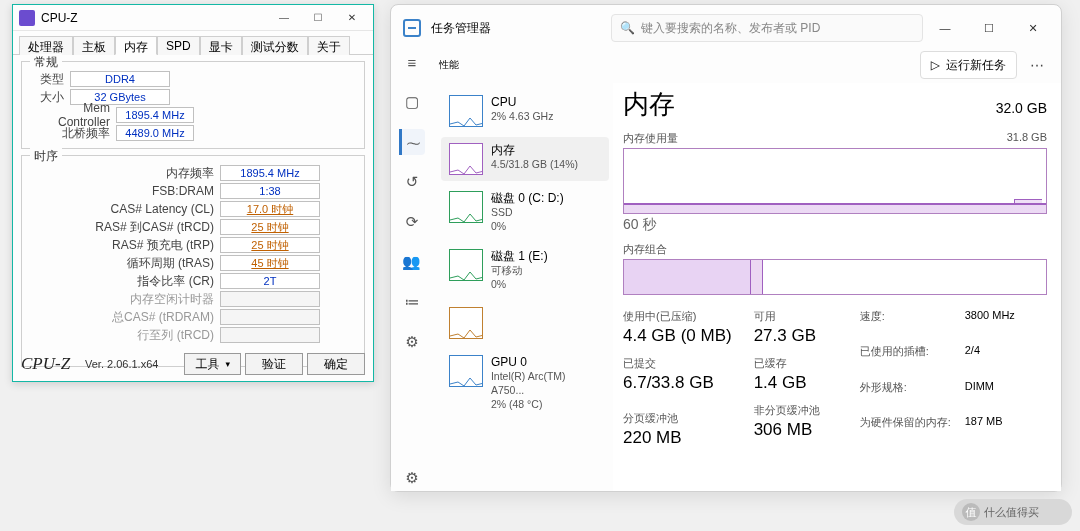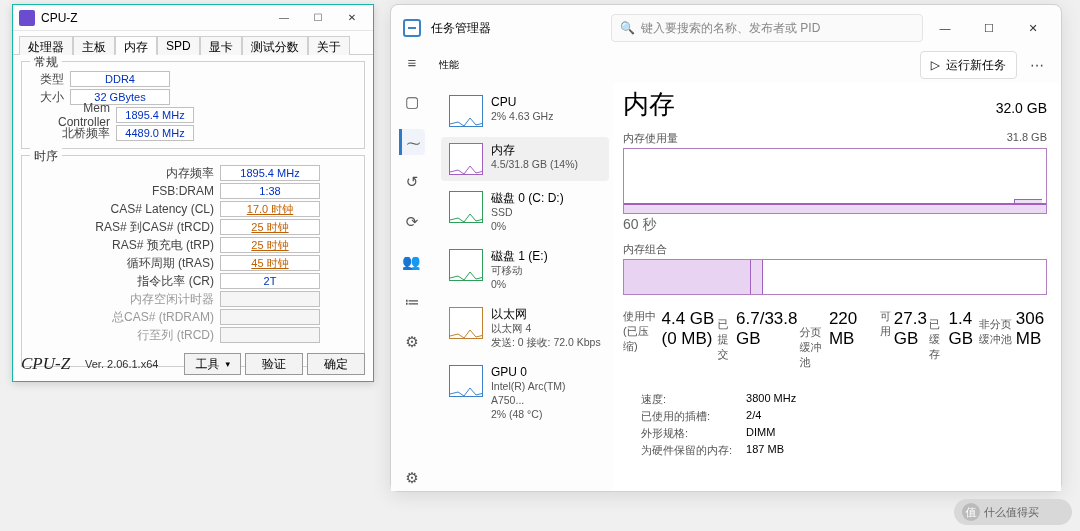--- a/index.html
+++ b/index.html
@@ -69,21 +69,21 @@
 .graph-big::after{content:""; position:absolute; left:0; right:0; bottom:9px; height:1px; background:#a060c0;}
 .fill { position:absolute; left:0; right:0; bottom:0; height:9px; background:rgba(190,130,220,0.25); border-top:1px solid #a060c0;}
 .graph-bump { position:absolute; right:4px; bottom:9px; width:28px; height:5px; border-top:1px solid #a060c0; border-left:1px solid #a060c0; background:rgba(190,130,220,0.25);}
 .axis { font-size:14px; color:#666; margin-top:2px;}
 .comp-lbl { font-size:11px; color:#555; margin-top:8px;}
 .comp-bar { height:36px; border:1px solid #b080c0; margin-top:2px; display:flex;}
 .comp-used { width:30%; background:rgba(190,130,220,0.35); border-right:1px solid #a060c0;}
 .comp-mod { width:12px; background:#ecd8f2; border-right:1px solid #a060c0;}
 .comp-free { flex:1;}
 .stats { display:flex; margin-top:14px; gap:22px; font-size:11px; flex-wrap:wrap;}
-.stats .col { display:flex; flex-direction:row; gap:2px;}
+.stats .col { display:flex; flex-direction:column; gap:2px;}
 .stats .k { color:#555; font-size:11px;}
 .stats .v { font-size:17px; color:#000;}
 .stats-right { display:grid; grid-template-columns:auto auto; column-gap:14px; row-gap:2px; font-size:11px;}
 .stats-right .k{ color:#555;}
 .watermark { position:absolute; right:8px; bottom:6px; width:118px; height:26px; background:#d8d8d8; border-radius:13px; display:flex; align-items:center; gap:4px; padding:0 8px; font-size:11px; color:#666;}
 .watermark .c { width:18px; height:18px; border-radius:50%; background:#bbb; color:#fff; display:flex; align-items:center; justify-content:center; font-size:11px;}
 </style>
 </head>
 <body>
 
@@ -274,25 +274,20 @@
                 <div class="s">可移动</div>
                 <div class="s">0%</div>
               </div>
             </div>
             <div class="perf-item">
               <div class="thumb" style="border-color: rgb(192, 128, 48);">
                 <svg width="34" height="32">
                   <polyline points="0,28 8,26 14,30 20,22 26,29 34,27" stroke="#c08030" fill="none" stroke-width="1"></polyline>
                 </svg>
               </div>
-              <div class="pi-txt">
-                <div class="t">以太网</div>
-                <div class="s">以太网 4</div>
-                <div class="s">发送: 0 接收: 72.0 Kbps</div>
-              </div>
             </div>
             <div class="perf-item">
               <div class="thumb" style="border-color: rgb(59, 130, 201);">
                 <svg width="34" height="32">
                   <polyline points="0,28 8,26 14,30 20,22 26,29 34,27" stroke="#3b82c9" fill="none" stroke-width="1"></polyline>
                 </svg>
               </div>
               <div class="pi-txt">
                 <div class="t">GPU 0</div>
                 <div class="s">Intel(R) Arc(TM) A750...</div>

